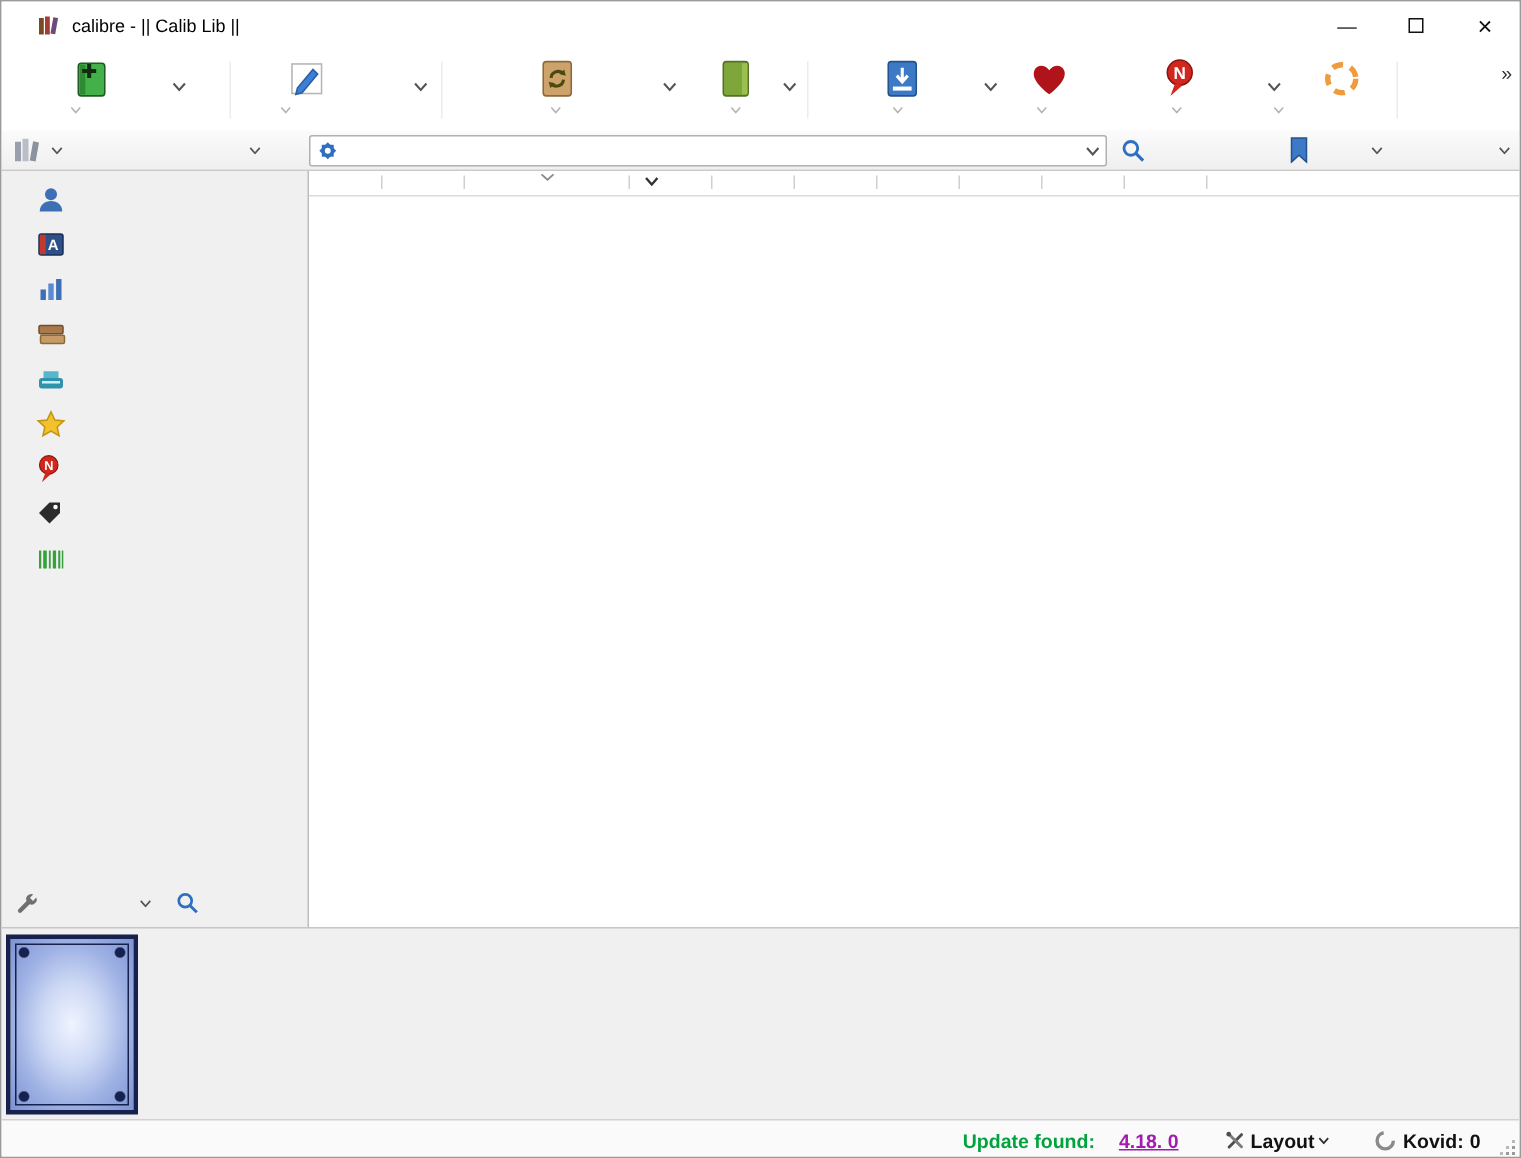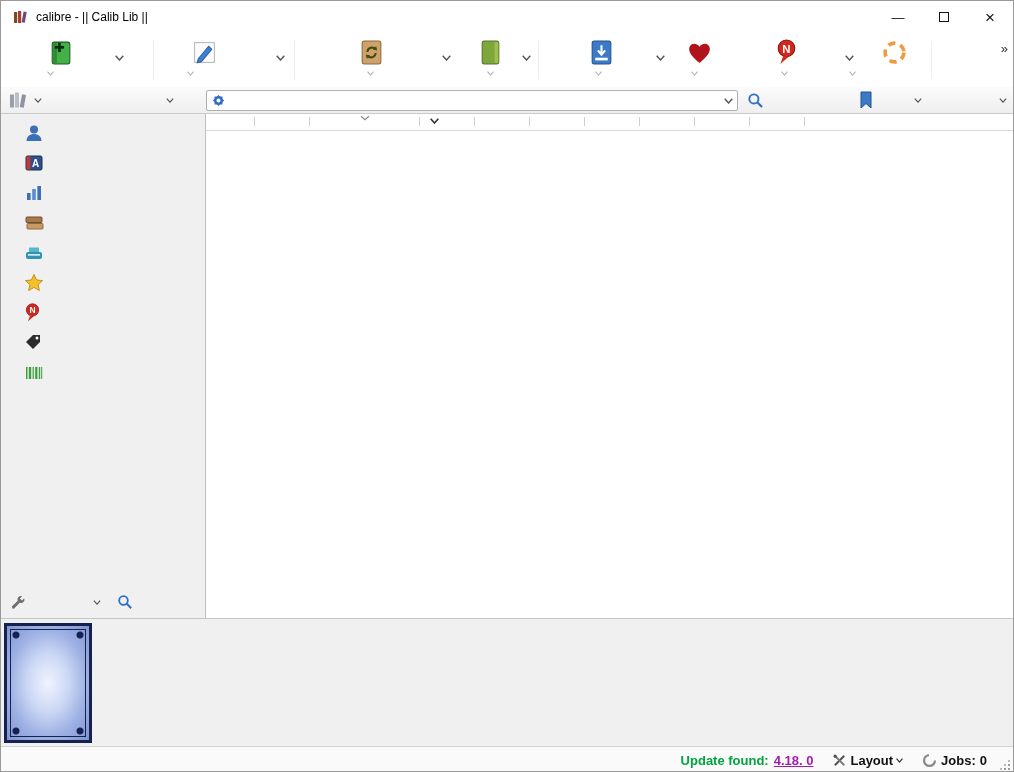--- a/index.html
+++ b/index.html
@@ -1,21 +1,21 @@
 <!DOCTYPE html>
 <html><head>
 <meta charset="utf-8">
 <style>
   *{box-sizing:border-box;margin:0;padding:0}
   html,body{width:1014px;height:772px}
   body{font-family:"Liberation Sans",sans-serif;background:#fff;position:relative}
   .window{position:relative;width:1014px;height:772px;background:#fff;border:1px solid #9a9a9a;overflow:hidden}
 
   
-  .titlebar{position:absolute;top:0;left:0;right:0;height:32px;background:#fff;display:flex;align-items:center;padding-left:12px}
+  .titlebar{position:absolute;top:0;left:0;right:0;height:32px;background:#fff;display:flex;align-items:center;padding-left:24px}
   .title-text{font-size:12px;color:#000;margin-left:7px}
   .win-controls{margin-left:auto;display:flex;height:100%}
   .win-btn{width:46px;height:100%;display:flex;align-items:center;justify-content:center;cursor:pointer;color:#111}
   .min-glyph{font-size:13px;line-height:1}
   .max-glyph{display:block;width:10px;height:10px;border:1px solid #111}
   .close-glyph{font-size:17px;line-height:1}
 
   
   .toolbar{position:absolute;top:32px;left:0;right:0;height:54px;background:#fff}
   .tool{position:absolute;width:30px;height:30px;top:4px;display:flex;align-items:center;justify-content:center;cursor:pointer}
@@ -52,21 +52,21 @@
   .cover::before{content:"";position:absolute;inset:3px;border:1px solid #16214d}
   .cover::after{content:"";position:absolute;inset:0;background:
     radial-gradient(circle at 9px 9px,#16214d 3px,transparent 4px),
     radial-gradient(circle at calc(100% - 9px) 9px,#16214d 3px,transparent 4px),
     radial-gradient(circle at 9px calc(100% - 9px),#16214d 3px,transparent 4px),
     radial-gradient(circle at calc(100% - 9px) calc(100% - 9px),#16214d 3px,transparent 4px)}
 
   
   .statusbar{position:absolute;top:745px;left:0;right:0;height:27px;background:#fafafa;border-top:1px solid #d2d2d2;display:flex;align-items:center;padding:0 10px;font-size:13px;font-weight:bold;color:#111}
   .status-left{white-space:pre}
-  .status-right{margin-left:auto;display:flex;align-items:flex-start;gap:5px}
+  .status-right{margin-left:auto;display:flex;align-items:flex-start;gap:16px}
   .update-label{color:#00a33e}
   .update-link{color:#a21caf;text-decoration:underline;cursor:pointer;margin-right:14px}
   .layout-btn{display:flex;align-items:center;gap:3px;cursor:pointer;margin-right:14px}
   .jobs-btn{display:flex;align-items:center;gap:4px;cursor:pointer;margin-right:16px}
   .grip{position:absolute;right:3px;bottom:3px;width:11px;height:11px;cursor:nwse-resize}
   .grip::before{content:"";position:absolute;right:0;bottom:0;width:2px;height:2px;background:#9a9a9a;
     box-shadow:-4px 0 #9a9a9a,-8px 0 #b9b9b9,0 -4px #9a9a9a,-4px -4px #b9b9b9,0 -8px #b9b9b9}
 </style>
 </head>
 <body>
@@ -377,20 +377,20 @@
             </svg></span>
         <span>Layout</span>
         <span style="line-height:0"><svg width="7" height="5" viewBox="0 0 9 6">
               <path d="M.7.7 4.5 5 8.3.7" fill="none" stroke="#333" stroke-width="1.6"></path>
             </svg></span>
       </span>
       <span class="jobs-btn">
         <span style="line-height:0"><svg width="15" height="15" viewBox="0 0 16 16">
               <circle cx="8" cy="8" r="5.8" fill="none" stroke="#8a8a8a" stroke-width="2.4" stroke-dasharray="26 11"></circle>
             </svg></span>
-        <span>Jobs:</span>
+        <span>Kovid:</span>
         <span>0</span>
       </span>
     </div>
     <span class="grip"></span>
   </div>
 
 </div>
 
 </body></html>

